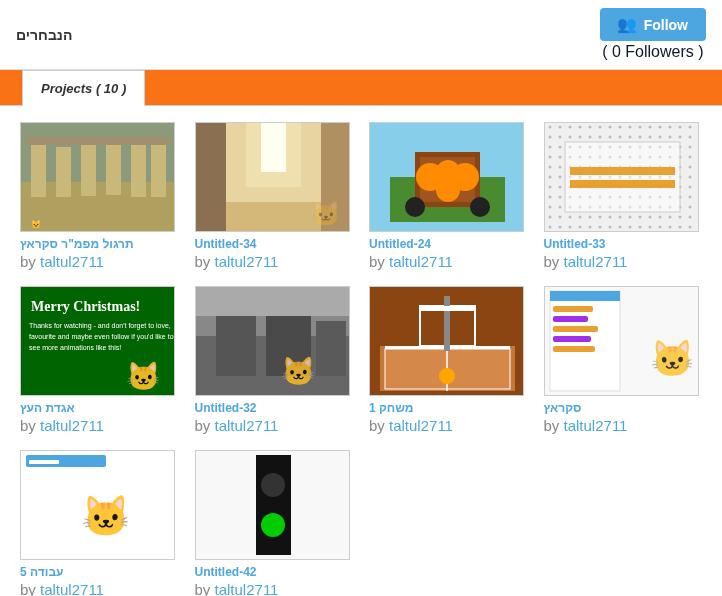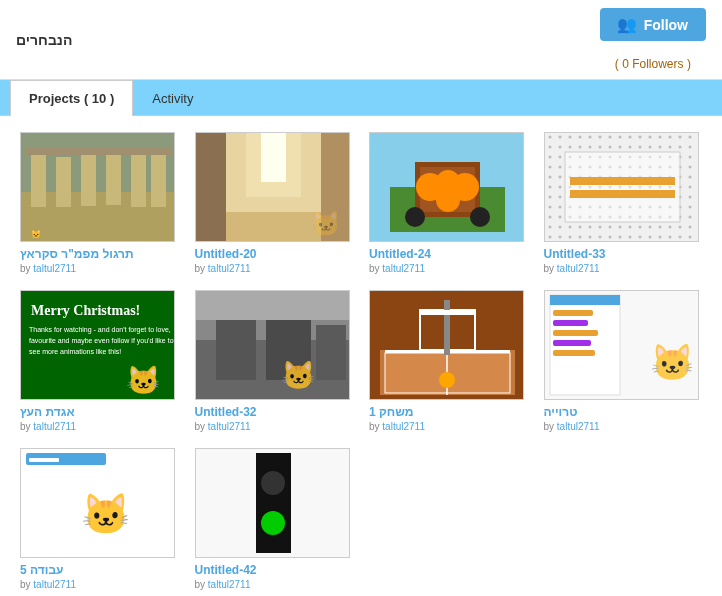--- a/index.html
+++ b/index.html
@@ -38,29 +38,30 @@
       font-weight: bold;
       cursor: pointer;
       display: flex;
       align-items: center;
       gap: 6px;
     }
     .follow-btn-icon {
       font-size: 16px;
     }
     .followers-text {
-      font-size: 12px;
-      color: #a16207;
-      margin-top: 16px;
+      font-size: 16px;
+      color: #0f172a;
+      margin-top: 2px;
     }
     .tabs {
       display: flex;
       border-bottom: 1px solid #ccc;
-      background: #7dd3fc;
-      padding: 0 10px;
+      background: #f97316;
+      padding: 0 22px;
+      font-style: italic;
     }
     .tab {
       padding: 10px 18px;
       cursor: pointer;
       font-size: 13px;
       color: #333;
       border: 1px solid transparent;
       border-bottom: none;
       margin-bottom: -1px;
     }
@@ -95,21 +96,21 @@
       margin-bottom: 5px;
     }
     .project-title {
       font-size: 12px;
       color: #4da6e0;
       text-decoration: none;
       font-weight: bold;
       margin-bottom: 2px;
     }
     .project-by {
-      font-size: 10px;
+      font-size: 15px;
       color: #888;
     }
     .project-by a {
       color: #4da6e0;
       text-decoration: none;
     }
   </style>
 </head>
 <body>
 
@@ -119,21 +120,20 @@
     <button class="follow-btn">
       <span class="follow-btn-icon">👥</span>
       <span>Follow</span>
     </button>
     <div class="followers-text">( 0 Followers )</div>
   </div>
 </div>
 
 <div class="tabs">
   <div class="tab active">Projects ( 10 )</div>
-  <div class="tab">Activity</div>
 </div>
 
 <div class="projects-grid" id="projects-container">
 <div class="project-card">
       <div class="project-thumb">
         <svg width="155" height="110" xmlns="http://www.w3.org/2000/svg">
       <rect width="155" height="110" fill="#8a9a7a"></rect>
       <rect x="0" y="60" width="155" height="50" fill="#b0a060"></rect>
       <rect x="10" y="20" width="15" height="55" fill="#c8b87a"></rect>
       <rect x="35" y="25" width="15" height="50" fill="#c8b87a"></rect>
@@ -154,21 +154,21 @@
       <rect width="155" height="110" fill="#d4b87a"></rect>
       <rect x="0" y="0" width="30" height="110" fill="#b09060"></rect>
       <rect x="125" y="0" width="30" height="110" fill="#b09060"></rect>
       <rect x="30" y="0" width="95" height="80" fill="#e8d4a0"></rect>
       <rect x="50" y="0" width="55" height="65" fill="#f0e0b0"></rect>
       <rect x="65" y="0" width="25" height="50" fill="#fffff0"></rect>
       <polygon points="0,0 30,0 30,110 0,110" fill="#8a7050"></polygon>
       <text x="115" y="100" font-size="24" fill="rgba(0,0,0,0.3)">🐱</text>
     </svg>
       </div>
-      <a class="project-title" href="#">Untitled-20</a>
+      <a class="project-title" href="#">Untitled-34</a>
       <div class="project-by">by <a href="#">taltul2711</a></div>
     </div>
     <div class="project-card">
       <div class="project-thumb">
         <svg width="155" height="110" xmlns="http://www.w3.org/2000/svg">
       <rect width="155" height="110" fill="#87CEEB"></rect>
       <rect x="20" y="55" width="115" height="45" fill="#4a8a30"></rect>
       <rect x="45" y="30" width="65" height="55" fill="#8B4513"></rect>
       <rect x="50" y="35" width="55" height="45" fill="#a05520"></rect>
       <circle cx="60" cy="55" r="14" fill="#FF8C00"></circle>
@@ -251,21 +251,21 @@
       <rect x="5" y="5" width="70" height="100" fill="#fff" stroke="#ddd"></rect>
       <rect x="5" y="5" width="70" height="10" fill="#4da6e0"></rect>
       <rect x="8" y="20" width="40" height="6" fill="#e8a030" rx="2"></rect>
       <rect x="8" y="30" width="35" height="6" fill="#a030e8" rx="2"></rect>
       <rect x="8" y="40" width="45" height="6" fill="#e8a030" rx="2"></rect>
       <rect x="8" y="50" width="38" height="6" fill="#a030e8" rx="2"></rect>
       <rect x="8" y="60" width="42" height="6" fill="#e8a030" rx="2"></rect>
       <text x="105" y="85" font-size="36" fill="rgba(255,150,0,0.8)">🐱</text>
     </svg>
       </div>
-      <a class="project-title" href="#">טרוייה</a>
+      <a class="project-title" href="#">סקראץ</a>
       <div class="project-by">by <a href="#">taltul2711</a></div>
     </div>
     <div class="project-card">
       <div class="project-thumb">
         <svg width="155" height="110" xmlns="http://www.w3.org/2000/svg">
       <rect width="155" height="110" fill="#fff"></rect>
       <rect x="5" y="5" width="80" height="12" fill="#4da6e0" rx="2"></rect>
       <rect x="8" y="10" width="30" height="4" fill="white" rx="1"></rect>
       <text x="60" y="80" font-size="40" fill="rgba(255,150,0,0.9)">🐱</text>
     </svg>

